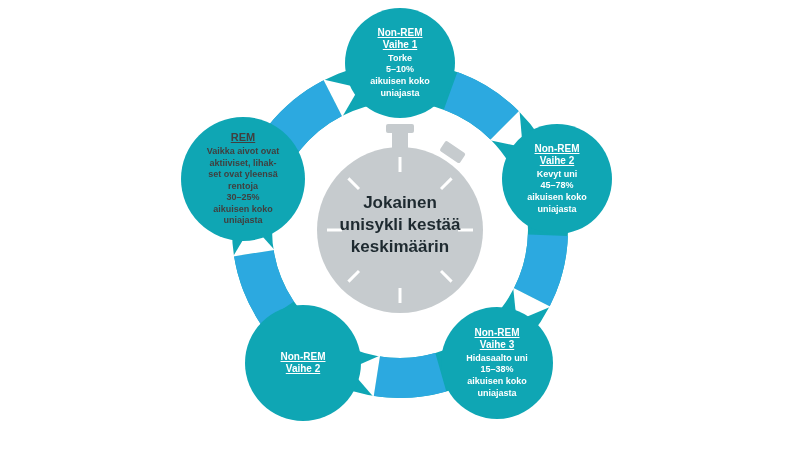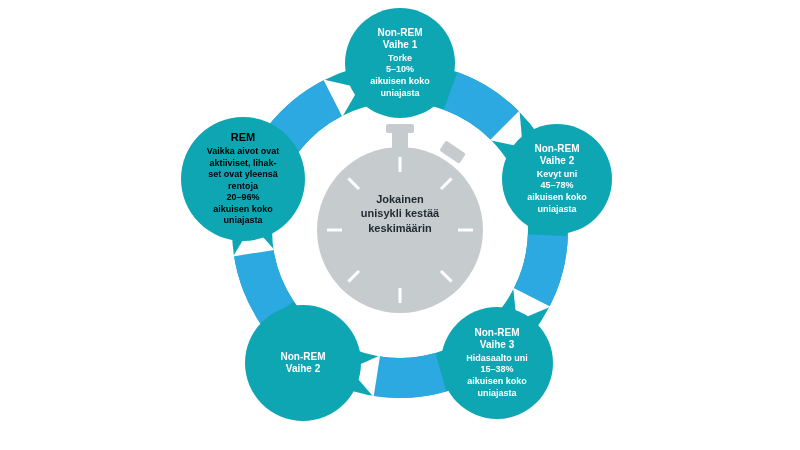--- a/index.html
+++ b/index.html
@@ -4,33 +4,33 @@
 <style>
   * { margin:0; padding:0; box-sizing:border-box; }
   html,body { width:800px; height:450px; background:#ffffff; overflow:hidden;
               font-family:"Liberation Sans", sans-serif; }
   .stage { position:relative; width:800px; height:450px; background:#ffffff; }
   .stage svg { position:absolute; left:0; top:0; }
 
   .node { position:absolute; border-radius:50%; color:#ffffff;
           display:flex; flex-direction:column; align-items:center; justify-content:center;
           text-align:center; font-weight:bold; }
-  .node-title { white-space:pre-line; font-size:10px; line-height:1.2; }
+  .node-title { white-space:pre-line; font-size:10px; line-height:1.2;text-decoration:underline; }
   .node-body  { white-space:pre-line; font-size:9px;  line-height:1.28; margin-top:2px; }
 
   .node-0 { left:345px; top:8px;   width:110px; height:110px; }
   .node-1 { left:502px; top:124px; width:110px; height:110px; }
   .node-2 { left:441px; top:307px; width:112px; height:112px; }
   .node-3 { left:245px; top:305px; width:116px; height:116px; }
   .node-4 { left:181px; top:117px; width:124px; height:124px; }
   .node-4 .node-title { font-size:11px; }
 
   .watch-text { position:absolute; left:322px; top:192px; width:156px;
                 text-align:center; font-weight:bold; }
-  .watch-line     { white-space:pre-line; font-size:11px; line-height:1.3; }
+  .watch-line     { white-space:pre-line; font-size:17px; line-height:1.3; }
   .watch-duration { font-size:15px; margin-top:7px; letter-spacing:0.2px; }
 </style>
 </head>
 <body>
 
 <div class="stage">
 
   <svg id="ring-svg" width="800" height="450" viewBox="0 0 800 450">
       <circle cx="400" cy="230" r="148" fill="none" stroke="#0FA6B4" stroke-width="40"></circle>
       <path d="M 450.6 90.9 A 148 148 0 0 1 504.7 125.3" fill="none" stroke="#2CA9E0" stroke-width="40"></path>
@@ -90,24 +90,24 @@
 15–38%
 aikuisen koko
 uniajasta</div>
   </div>
 
   <div class="node node-3" style="background: rgb(15, 166, 180); color: rgb(255, 255, 255);">
     <div class="node-title">Non-REM
 Vaihe 2</div>
   </div>
 
-  <div class="node node-4" style="background: rgb(15, 166, 180); color: #000000;">
+  <div class="node node-4" style="background: rgb(15, 166, 180); color: #404040;">
     <div class="node-title">REM</div>
     <div class="node-body">Vaikka aivot ovat
 aktiiviset, lihak-
 set ovat yleensä
 rentoja
-20–96%
+30–25%
 aikuisen koko
 uniajasta</div>
   </div>
 
 </div>
 
 </body></html>

